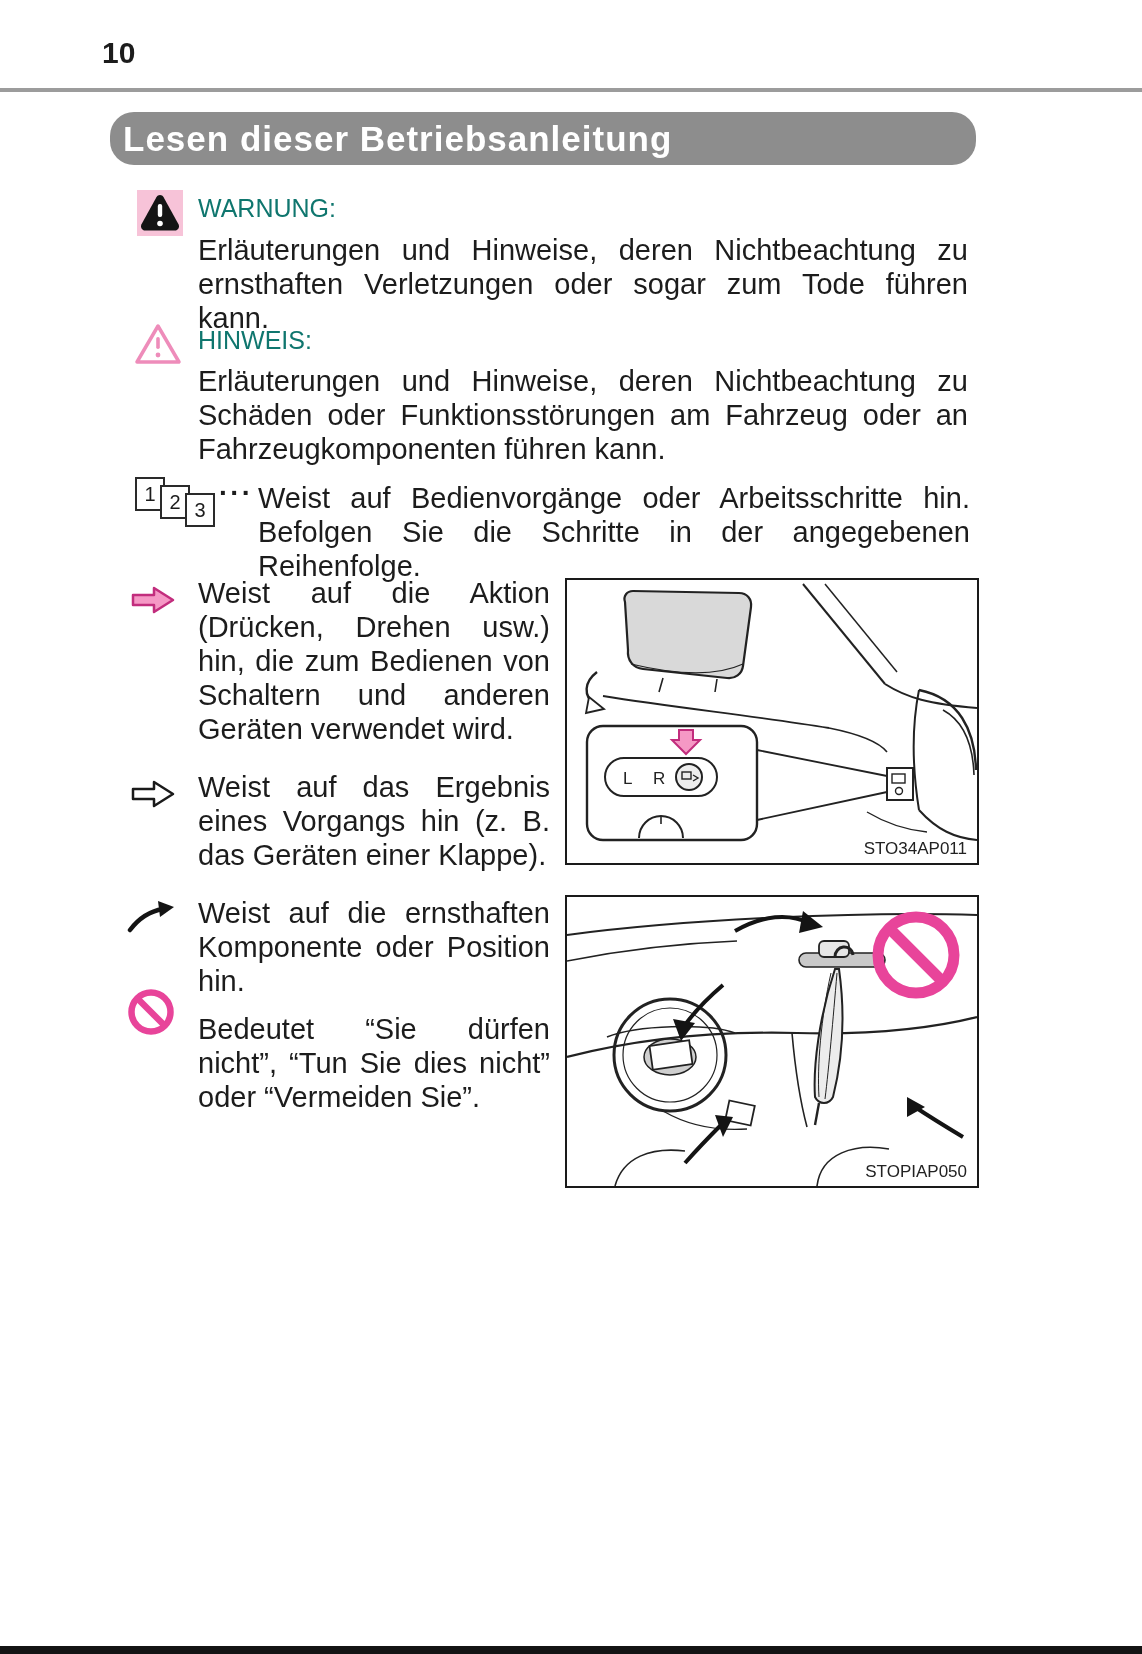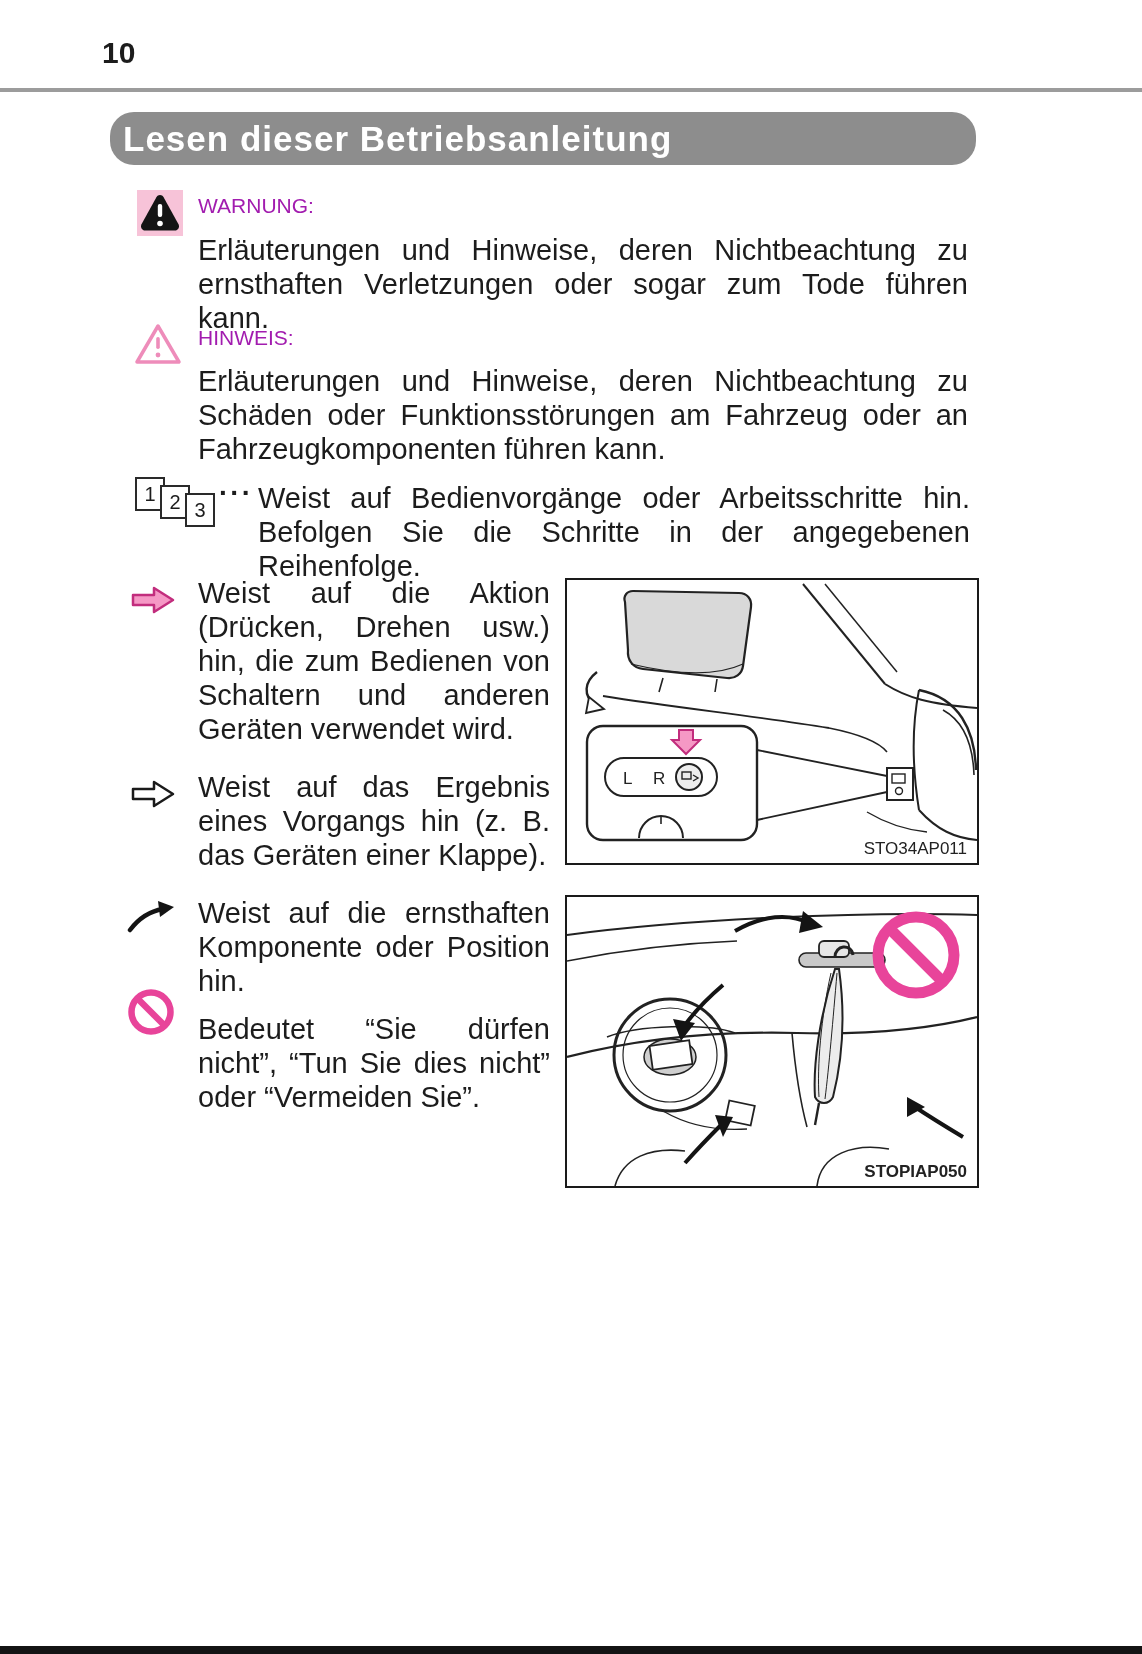--- a/index.html
+++ b/index.html
@@ -25,21 +25,21 @@
     width: 866px; height: 53px; background: #8d8d8d; border-radius: 24px;
   }
   .titlebar-text {
     display: block;
     color: #ffffff; font-weight: bold; font-size: 35px;
     line-height: 53px; padding-left: 13px; letter-spacing: 1px;
     white-space: nowrap;
   }
   .ico { position: absolute; }
   .lbl {
-    position: absolute; font-size: 21px; color: #a21caf;
+    position: absolute; font-size: 25px; color: #0f766e;
     white-space: nowrap;
   }
   .bodytext {
     position: absolute; font-size: 29px; line-height: 34px;
     text-align: justify; color: #1c1c1c;
   }
   .steps-icon { position: absolute; width: 130px; height: 54px; }
   .step-box {
     position: absolute; width: 26px; height: 30px;
     background: #ffffff; border: 2px solid #2a2a2a;
@@ -175,21 +175,21 @@
       <path d="M352 110 C 392 118 408 150 409 190" fill="none" stroke="#222" stroke-width="2.4"></path>
       <path d="M376 130 C 398 142 406 165 407 195" fill="none" stroke="#222" stroke-width="1.6"></path>
       <path d="M352 110 C 346 140 344 180 352 230" fill="none" stroke="#222" stroke-width="2"></path>
       <path d="M352 230 C 370 250 388 258 410 260" fill="none" stroke="#222" stroke-width="2"></path>
       <path d="M262 148 C 292 154 312 162 320 172" fill="none" stroke="#222" stroke-width="1.6"></path>
       <path d="M300 232 C 320 244 340 250 360 252" fill="none" stroke="#222" stroke-width="1.4"></path>
       <text x="400" y="274" text-anchor="end" font-size="17">STO34AP011</text>
     </svg>
   </div>
 
-  <div class="figure" style="left:565px; top:895px; width:414px; height:293px;font-weight:bold;">
+  <div class="figure" style="left:565px; top:895px; width:414px; height:293px;">
     <svg width="410" height="289" viewBox="0 0 410 289">
 
       <path d="M0 38 C 120 22 300 14 410 18" fill="none" stroke="#222" stroke-width="2"></path>
       <path d="M0 64 C 60 52 120 46 170 44" fill="none" stroke="#222" stroke-width="1.4"></path>
 
       <path d="M0 160 C 70 142 150 134 230 136 C 310 138 370 130 410 120" fill="none" stroke="#222" stroke-width="2.2"></path>
       <path d="M225 136 C 228 170 232 200 240 230" fill="none" stroke="#222" stroke-width="1.6"></path>
       <path d="M40 140 C 70 128 140 126 168 136" fill="none" stroke="#222" stroke-width="1.6"></path>
 
       <g>

